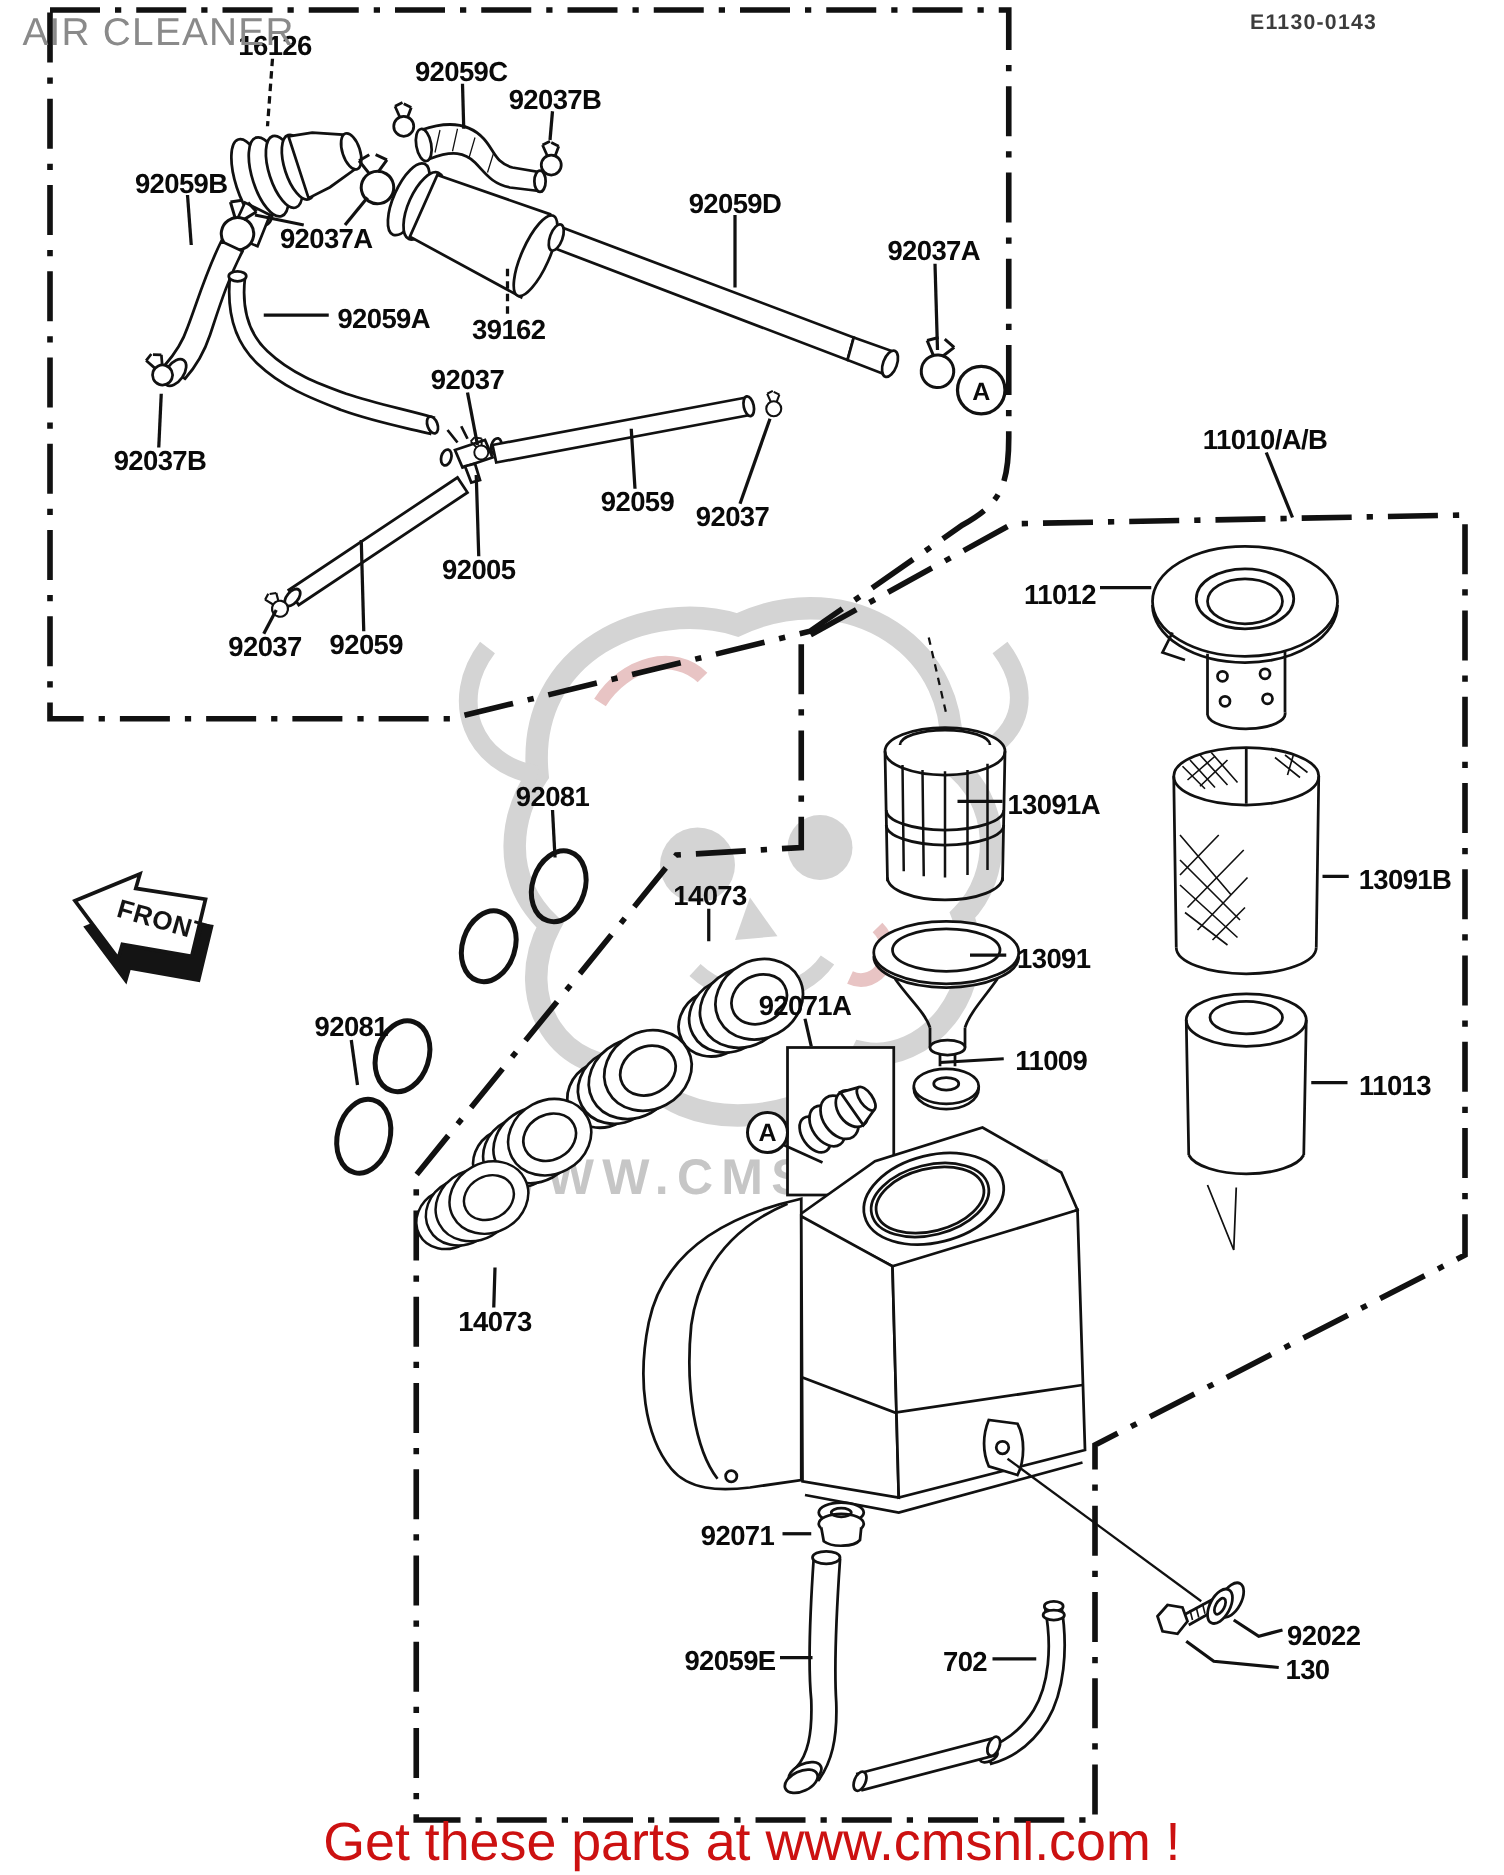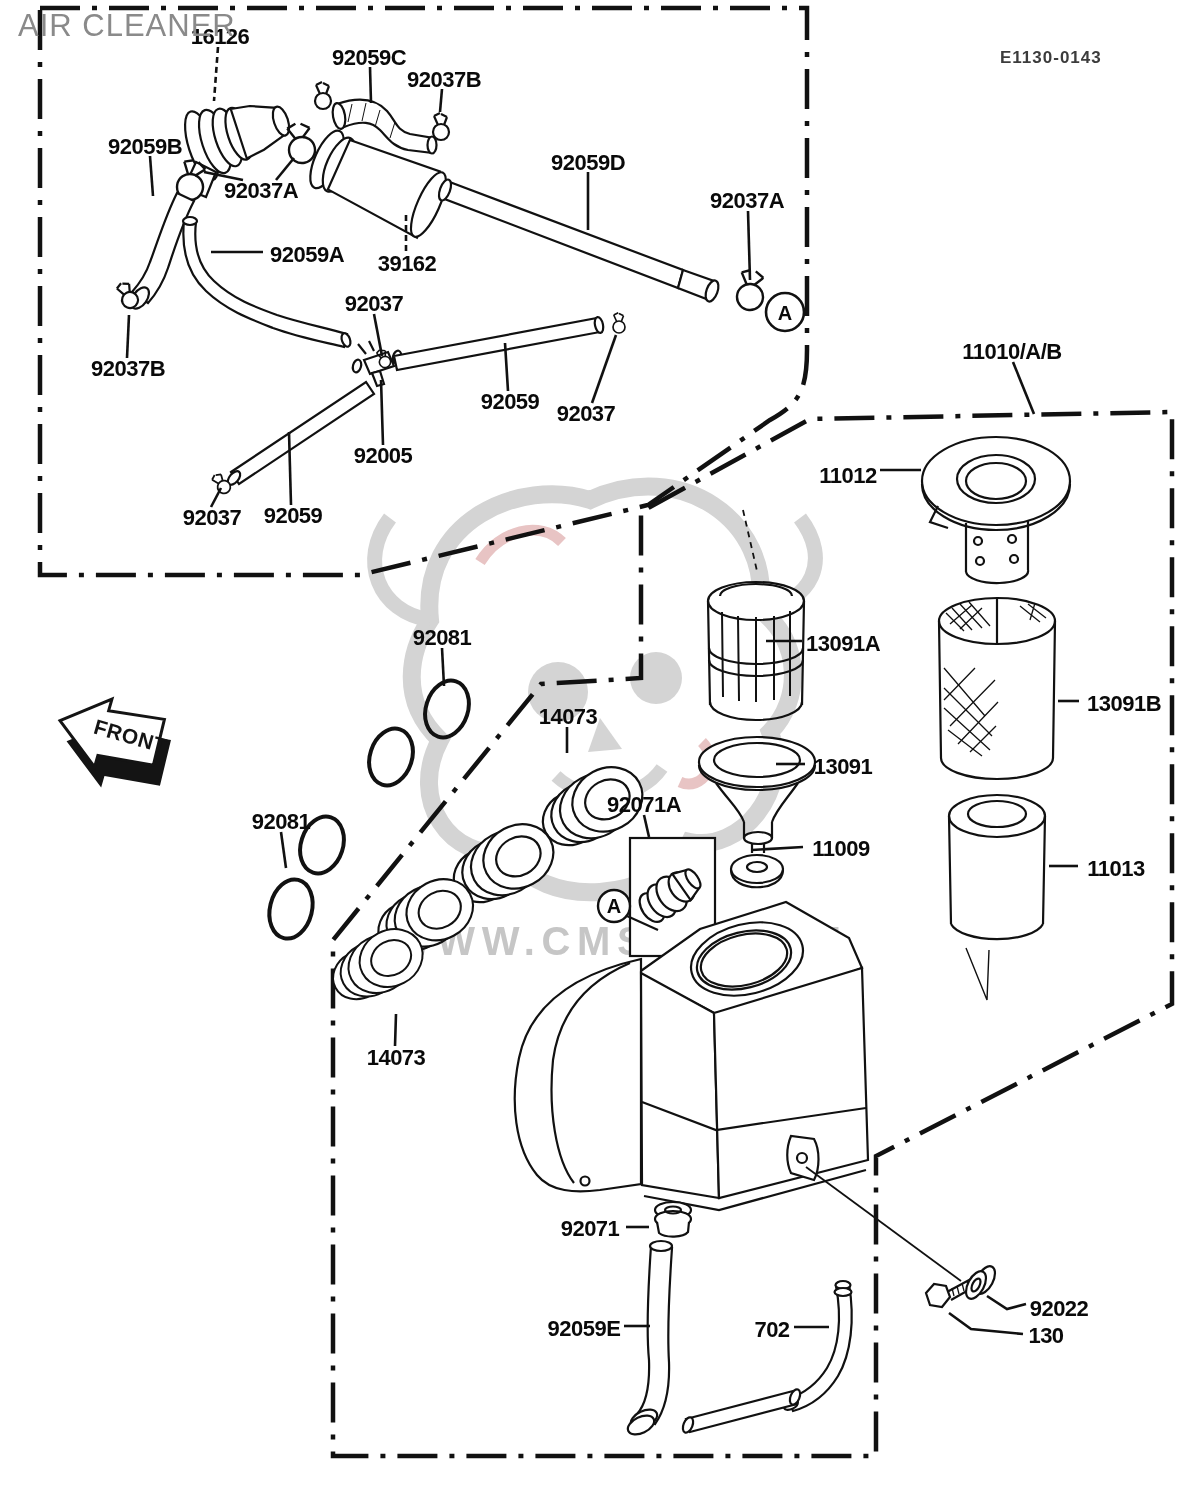--- a/index.html
+++ b/index.html
@@ -6,21 +6,21 @@
   #stage{position:relative;width:1203px;height:1500px;background:#ffffff;overflow:hidden;
          font-family:"Liberation Sans", sans-serif;}
   #stage svg{position:absolute;left:0;top:0;}
   .plabel{font-family:"Liberation Sans",sans-serif;font-size:22px;font-weight:bold;
           fill:#0a0a0a;text-anchor:middle;letter-spacing:-0.5px;}
   .marker-letter{font-family:"Liberation Sans",sans-serif;font-size:20px;font-weight:bold;
           fill:#0a0a0a;text-anchor:middle;}
   #page-title{position:absolute;left:18px;top:8px;font-size:31px;color:#8a8a8a;
           letter-spacing:1px;white-space:nowrap;}
   #diagram-code{position:absolute;left:1000px;top:8px;font-size:17px;font-weight:bold;
-          color:#3c3c3c;letter-spacing:1px;margin-top:40px;}
+          color:#3c3c3c;letter-spacing:1px;}
   #footer-text{position:absolute;left:0;top:1450px;width:100%;text-align:center;
           font-size:43px;color:#cc1111;white-space:nowrap;}
   .wm-text{font-family:"Liberation Sans",sans-serif;font-size:40px;font-weight:bold;
           fill:#c6c6c6;letter-spacing:2px;text-anchor:middle;}
   .front-text{font-family:"Liberation Sans",sans-serif;font-size:21px;font-weight:bold;
           fill:#141414;text-anchor:middle;letter-spacing:0.5px;}
 </style>
 </head>
 <body>
 
@@ -363,14 +363,15 @@
     <text class="plabel" x="590" y="1236">92071</text>
     <text class="plabel" x="584" y="1336">92059E</text>
     <text class="plabel" x="772" y="1337">702</text>
     <text class="plabel" x="1059" y="1316">92022</text>
     <text class="plabel" x="1046" y="1343">130</text>
   </g>
 </svg>
 
 <div id="page-title">AIR CLEANER</div>
 <div id="diagram-code">E1130-0143</div>
+<div id="footer-text">Get these parts at www.cmsnl.com !</div>
 
 </div>
 
 </body></html>

